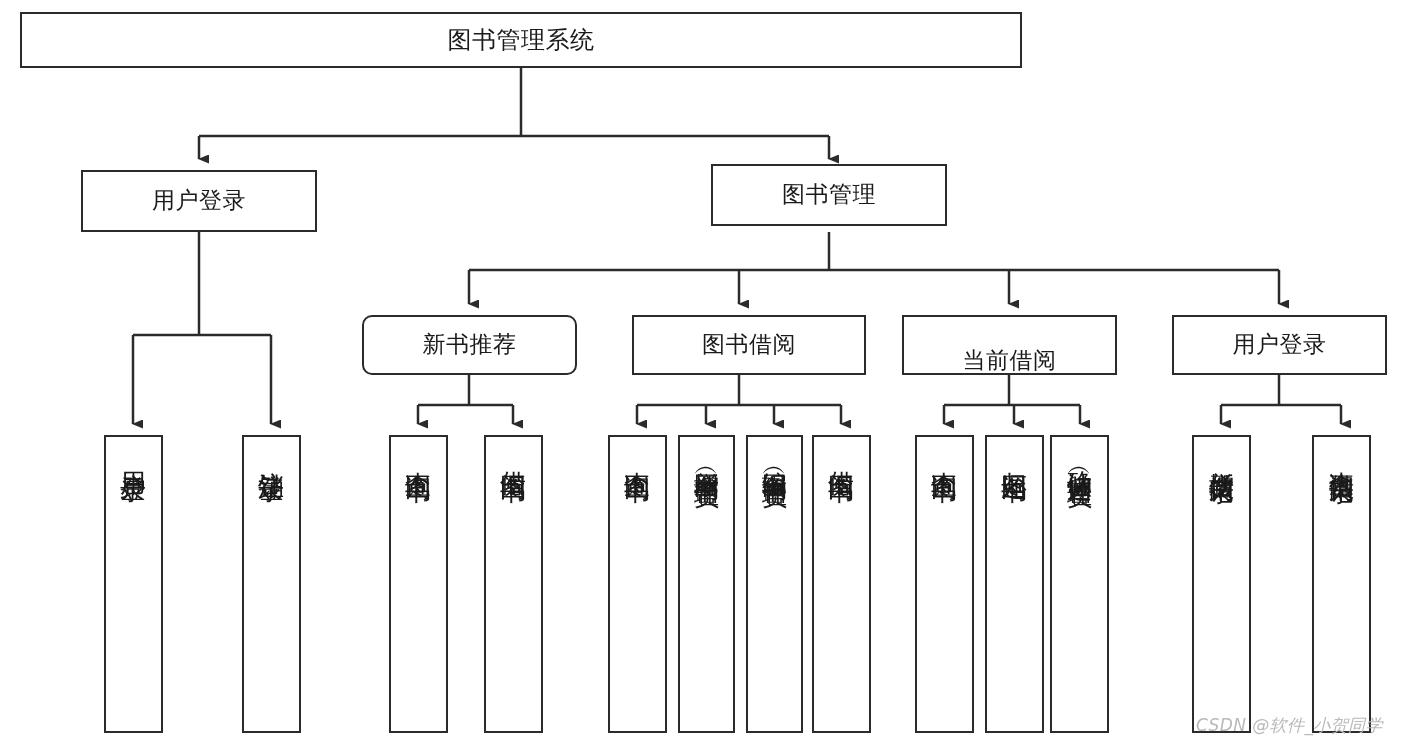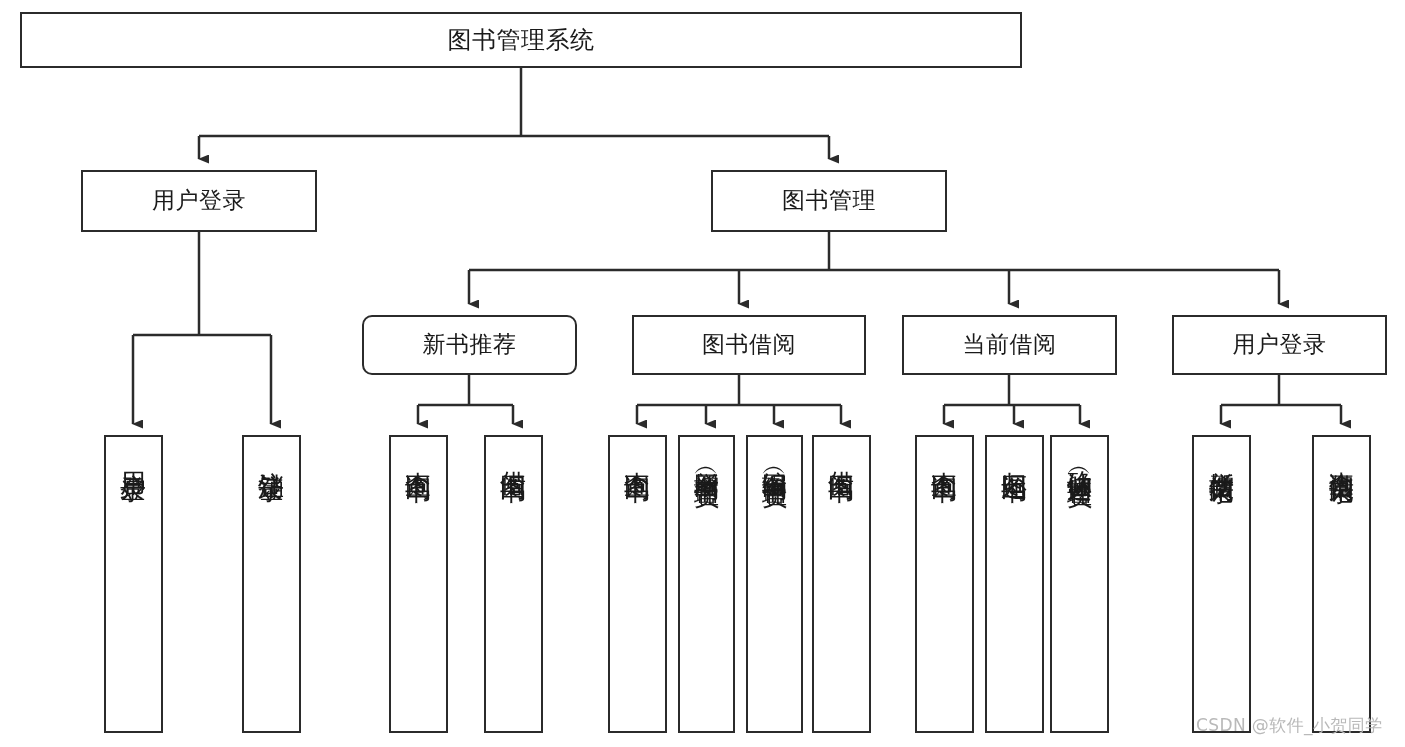--- a/index.html
+++ b/index.html
@@ -66,20 +66,21 @@
   }
   #watermark {
     position: absolute;
     left: 1196px;
     top: 714px;
     font-size: 17px;
     color: #b9b9b9;
     white-space: nowrap;
     letter-spacing: 0.4px;
     font-family: "DejaVu Sans", "Liberation Sans", sans-serif;
+    font-style: italic;
   }
 </style>
 </head>
 <body>
 
 <div id="diagram-root">
 
   <svg id="connectors" viewBox="0 0 1405 747">
     <defs>
       <marker id="arrowhead" markerWidth="9" markerHeight="11" refX="4.5" refY="10" orient="auto" markerUnits="userSpaceOnUse">
@@ -130,31 +131,31 @@
     </g>
   </svg>
 
   <div class="node horiz level1" style="left:20px; top:12px; width:1002px; height:56px;">
     <span class="label">图书管理系统</span>
   </div>
 
   <div class="node horiz" style="left:81px; top:170px; width:236px; height:62px;">
     <span class="label">用户登录</span>
   </div>
-  <div class="node horiz" style="left:711px; top:170px; width:236px; height:62px;">
+  <div class="node horiz" style="left:711px; top:164px; width:236px; height:62px;">
     <span class="label">图书管理</span>
   </div>
 
   <div class="node horiz" style="left:362px; top:315px; width:215px; height:60px;border-radius:10px;">
     <span class="label">新书推荐</span>
   </div>
   <div class="node horiz" style="left:632px; top:315px; width:234px; height:60px;">
     <span class="label">图书借阅</span>
   </div>
-  <div class="node horiz" style="left:902px; top:315px; width:215px; height:60px;">
+  <div class="node horiz" style="left:902px; top:315px; width:215px; height:60px;align-items:flex-end;">
     <span class="label">当前借阅</span>
   </div>
   <div class="node horiz" style="left:1172px; top:315px; width:215px; height:60px;">
     <span class="label">用户登录</span>
   </div>
 
   <div class="node vert" style="left:104px; top:435px; width:59px; height:298px;">
     <span class="label">用户登录</span>
   </div>
   <div class="node vert" style="left:242px; top:435px; width:59px; height:298px;">

